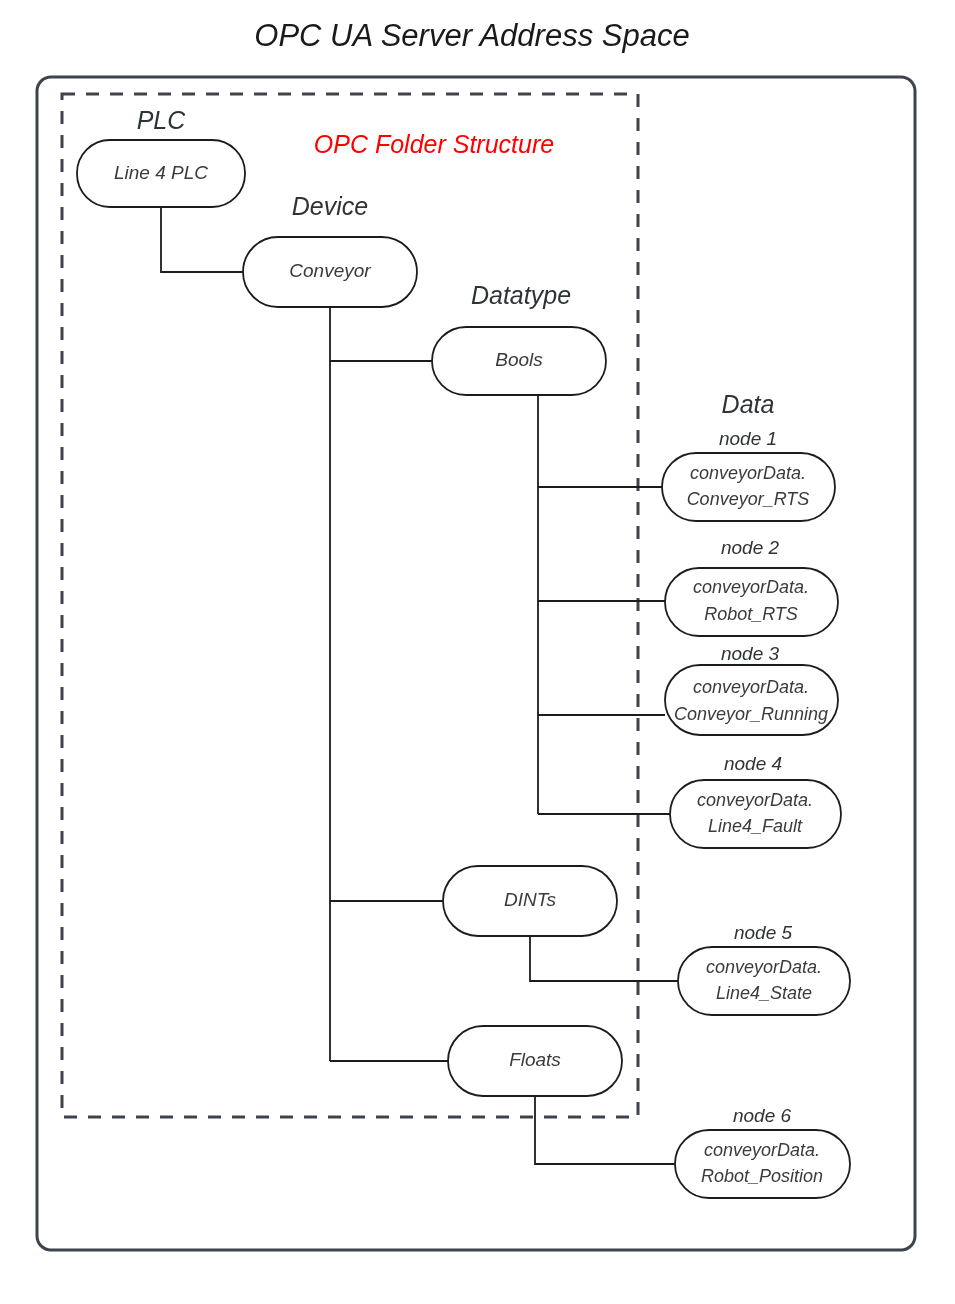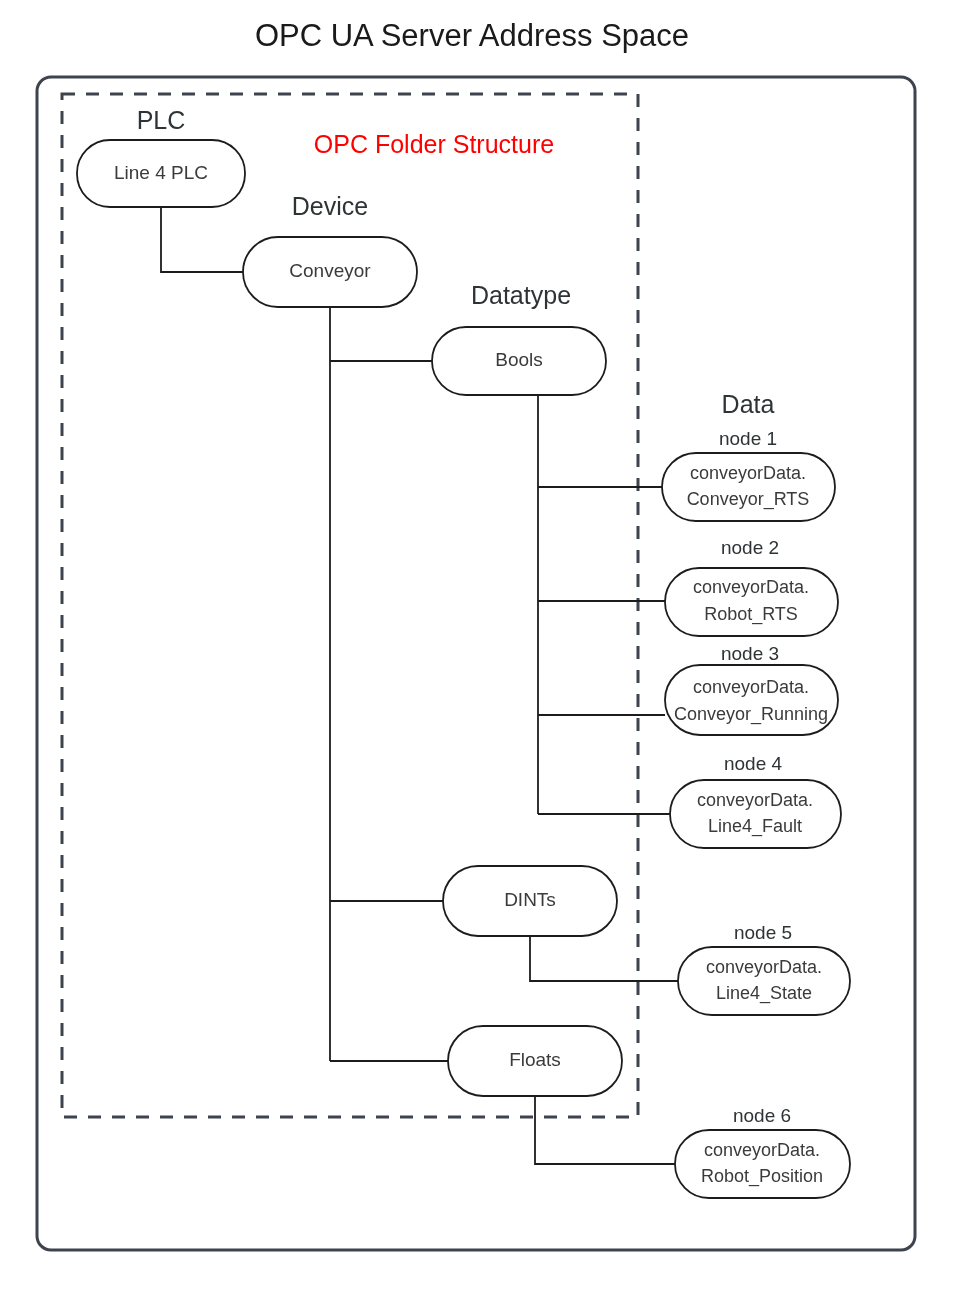--- a/index.html
+++ b/index.html
@@ -10,20 +10,21 @@
   body {
     width: 955px;
     height: 1304px;
     font-family: "Liberation Sans", sans-serif;
     overflow: hidden;
   }
   #diagram-root {
     position: relative;
     width: 955px;
     height: 1304px;
+    font-style: italic;
   }
   svg.canvas {
     position: absolute;
     top: 0;
     left: 0;
     width: 955px;
     height: 1304px;
   }
   text {
     font-family: "Liberation Sans", sans-serif;

